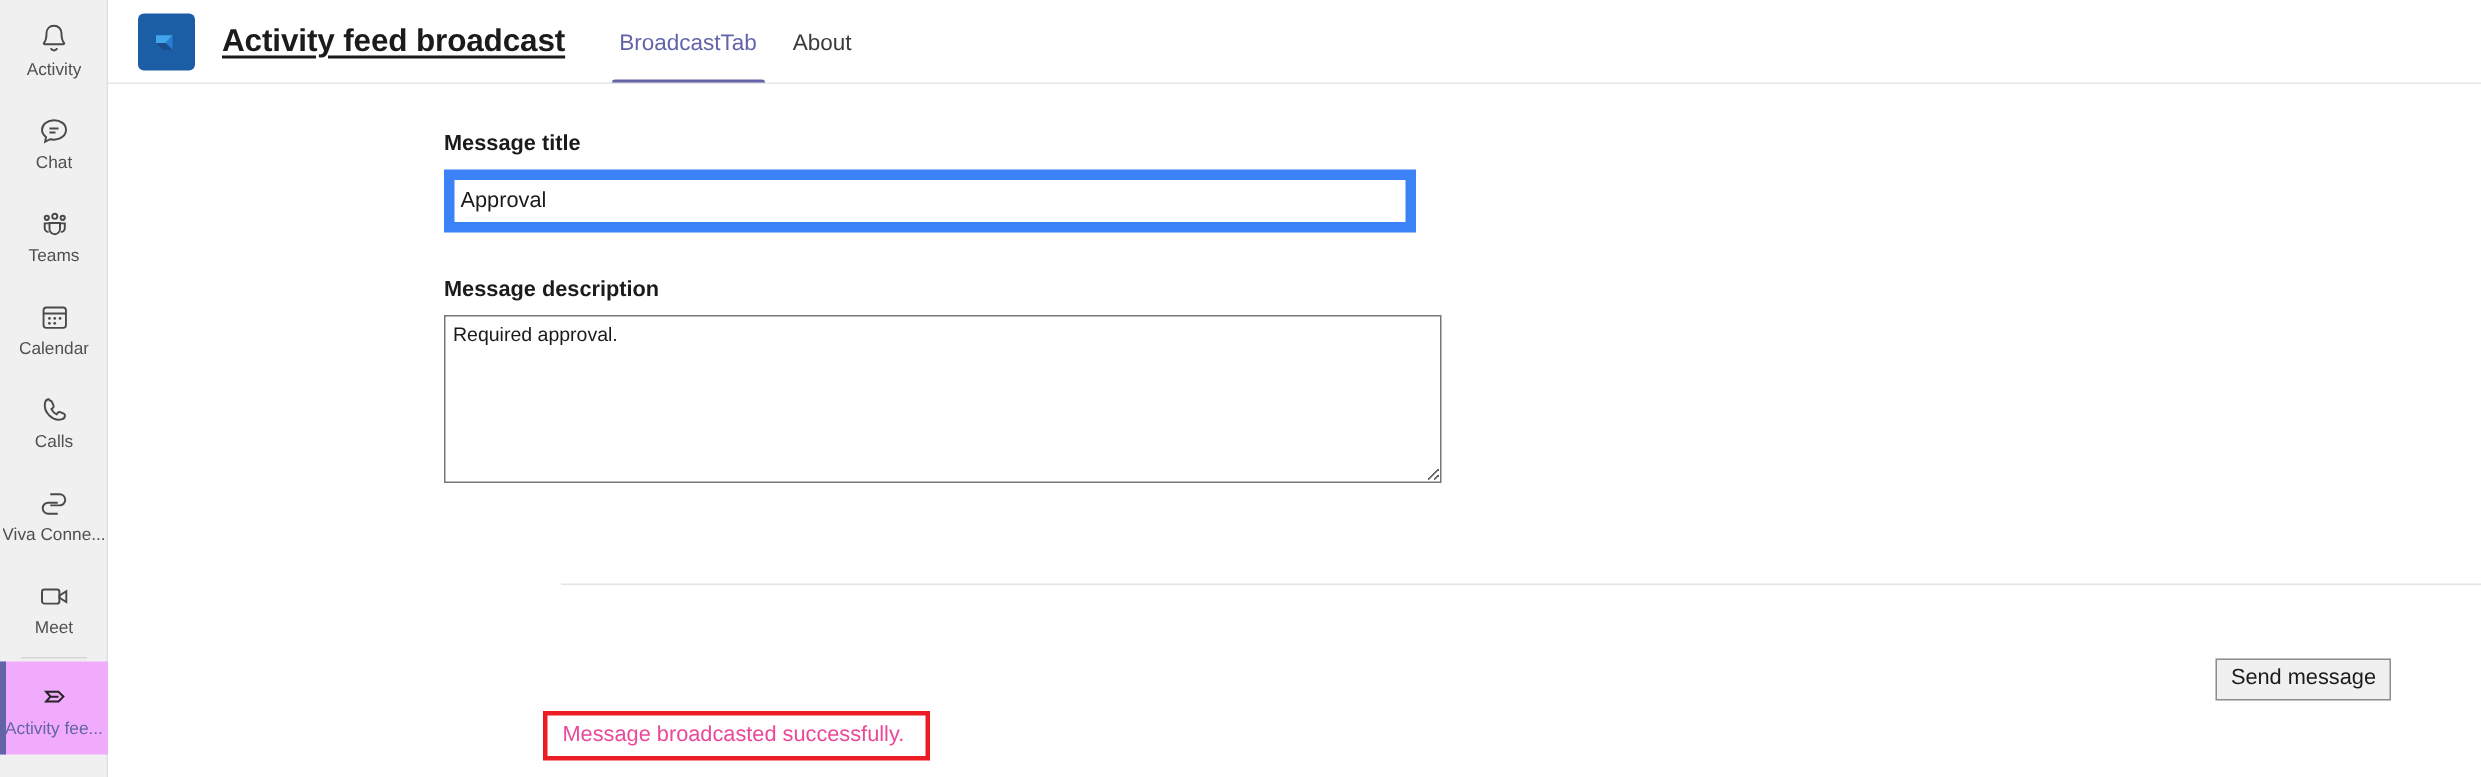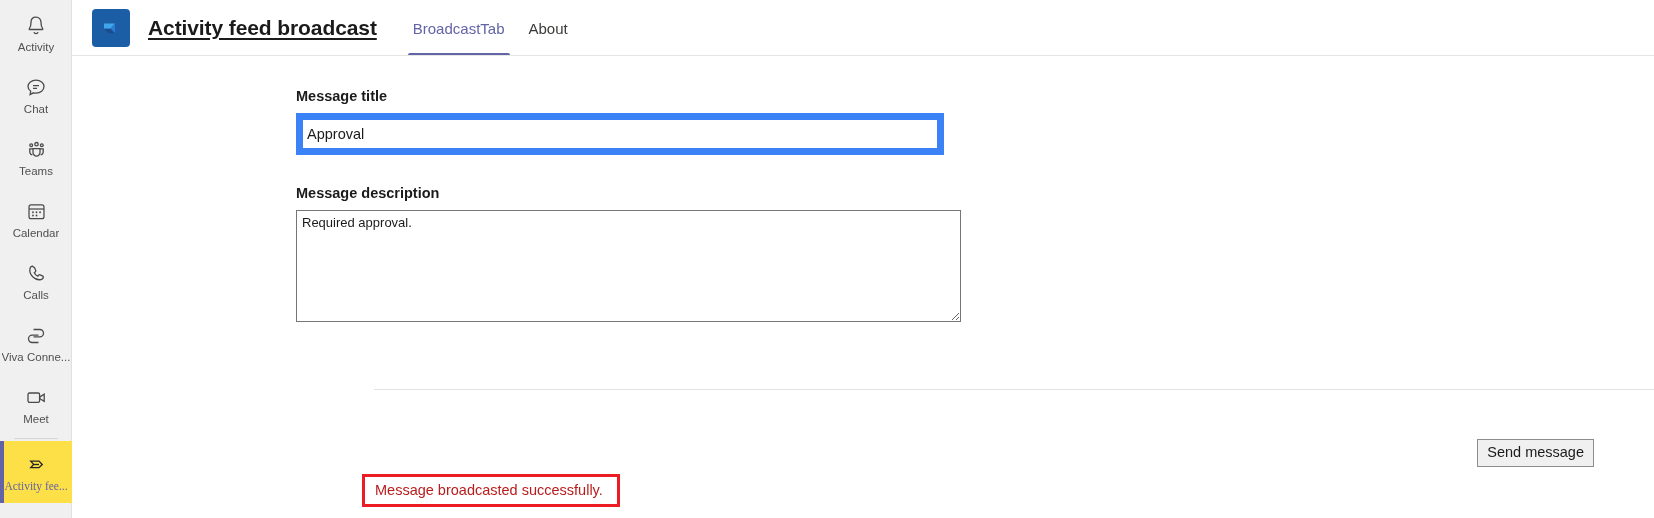--- a/index.html
+++ b/index.html
@@ -51,22 +51,21 @@
   .rail-label {
     font-size: 11.5px;
     color: #505050;
     line-height: 13px;
     max-width: 70px;
     text-align: center;
     white-space: nowrap;
     overflow: hidden;
   }
   .rail-item.active {
-    background: #fde047;
-    font-family: Liberation Serif, serif;
+    background: #f0abfc;
   }
   .rail-item.active::before {
     content: "";
     position: absolute;
     left: 0; top: 0; bottom: 0;
     width: 4px;
     background: #6264a7;
   }
   .rail-item.active .rail-label { color: #6264a7; }
   .rail-item.active .icon { color: #252423; }
@@ -220,21 +219,21 @@
     top: 418px;
   }
   .status-highlight {
     display: inline-block;
     border: 3px solid #ec1c24;
     background: #ffffff;
     padding: 4px 14px 5px 10px;
   }
   .status-text {
     font-size: 14.5px;
-    color: #b91c1c;
+    color: #ec4899;
     line-height: 18px;
     white-space: nowrap;
   }
 </style>
 </head>
 <body>
 
 <div id="app">
 
   <nav class="rail">

